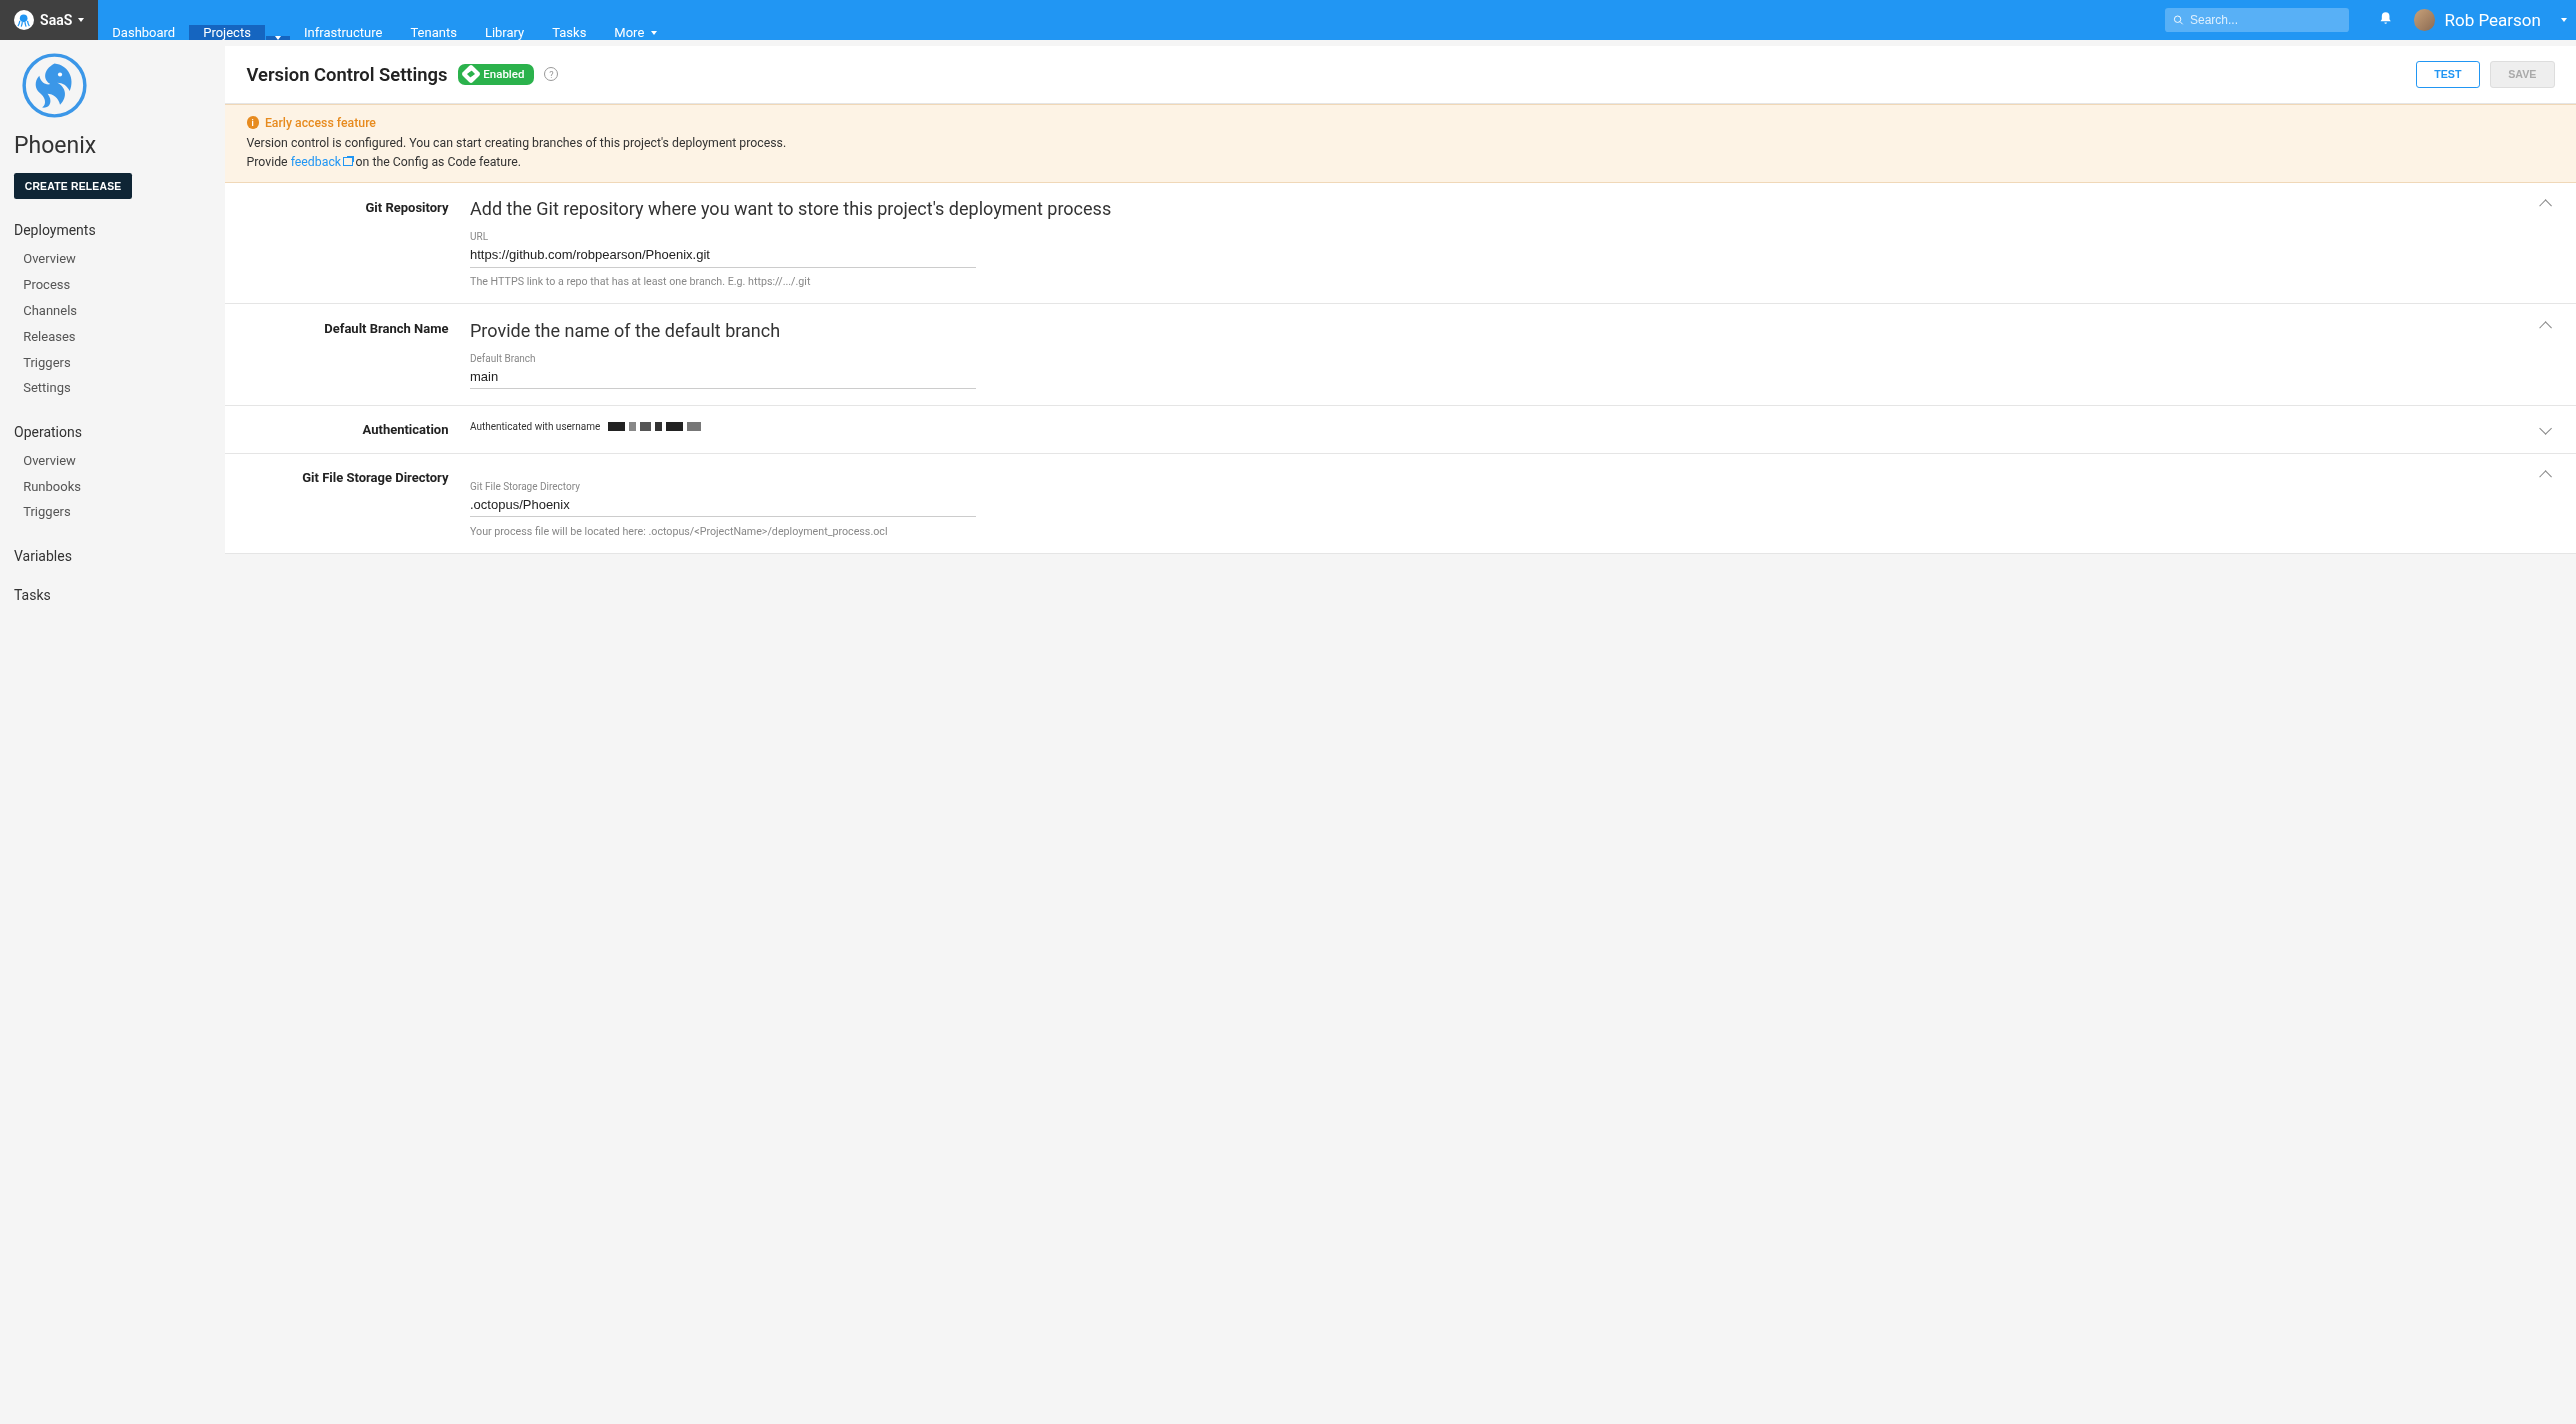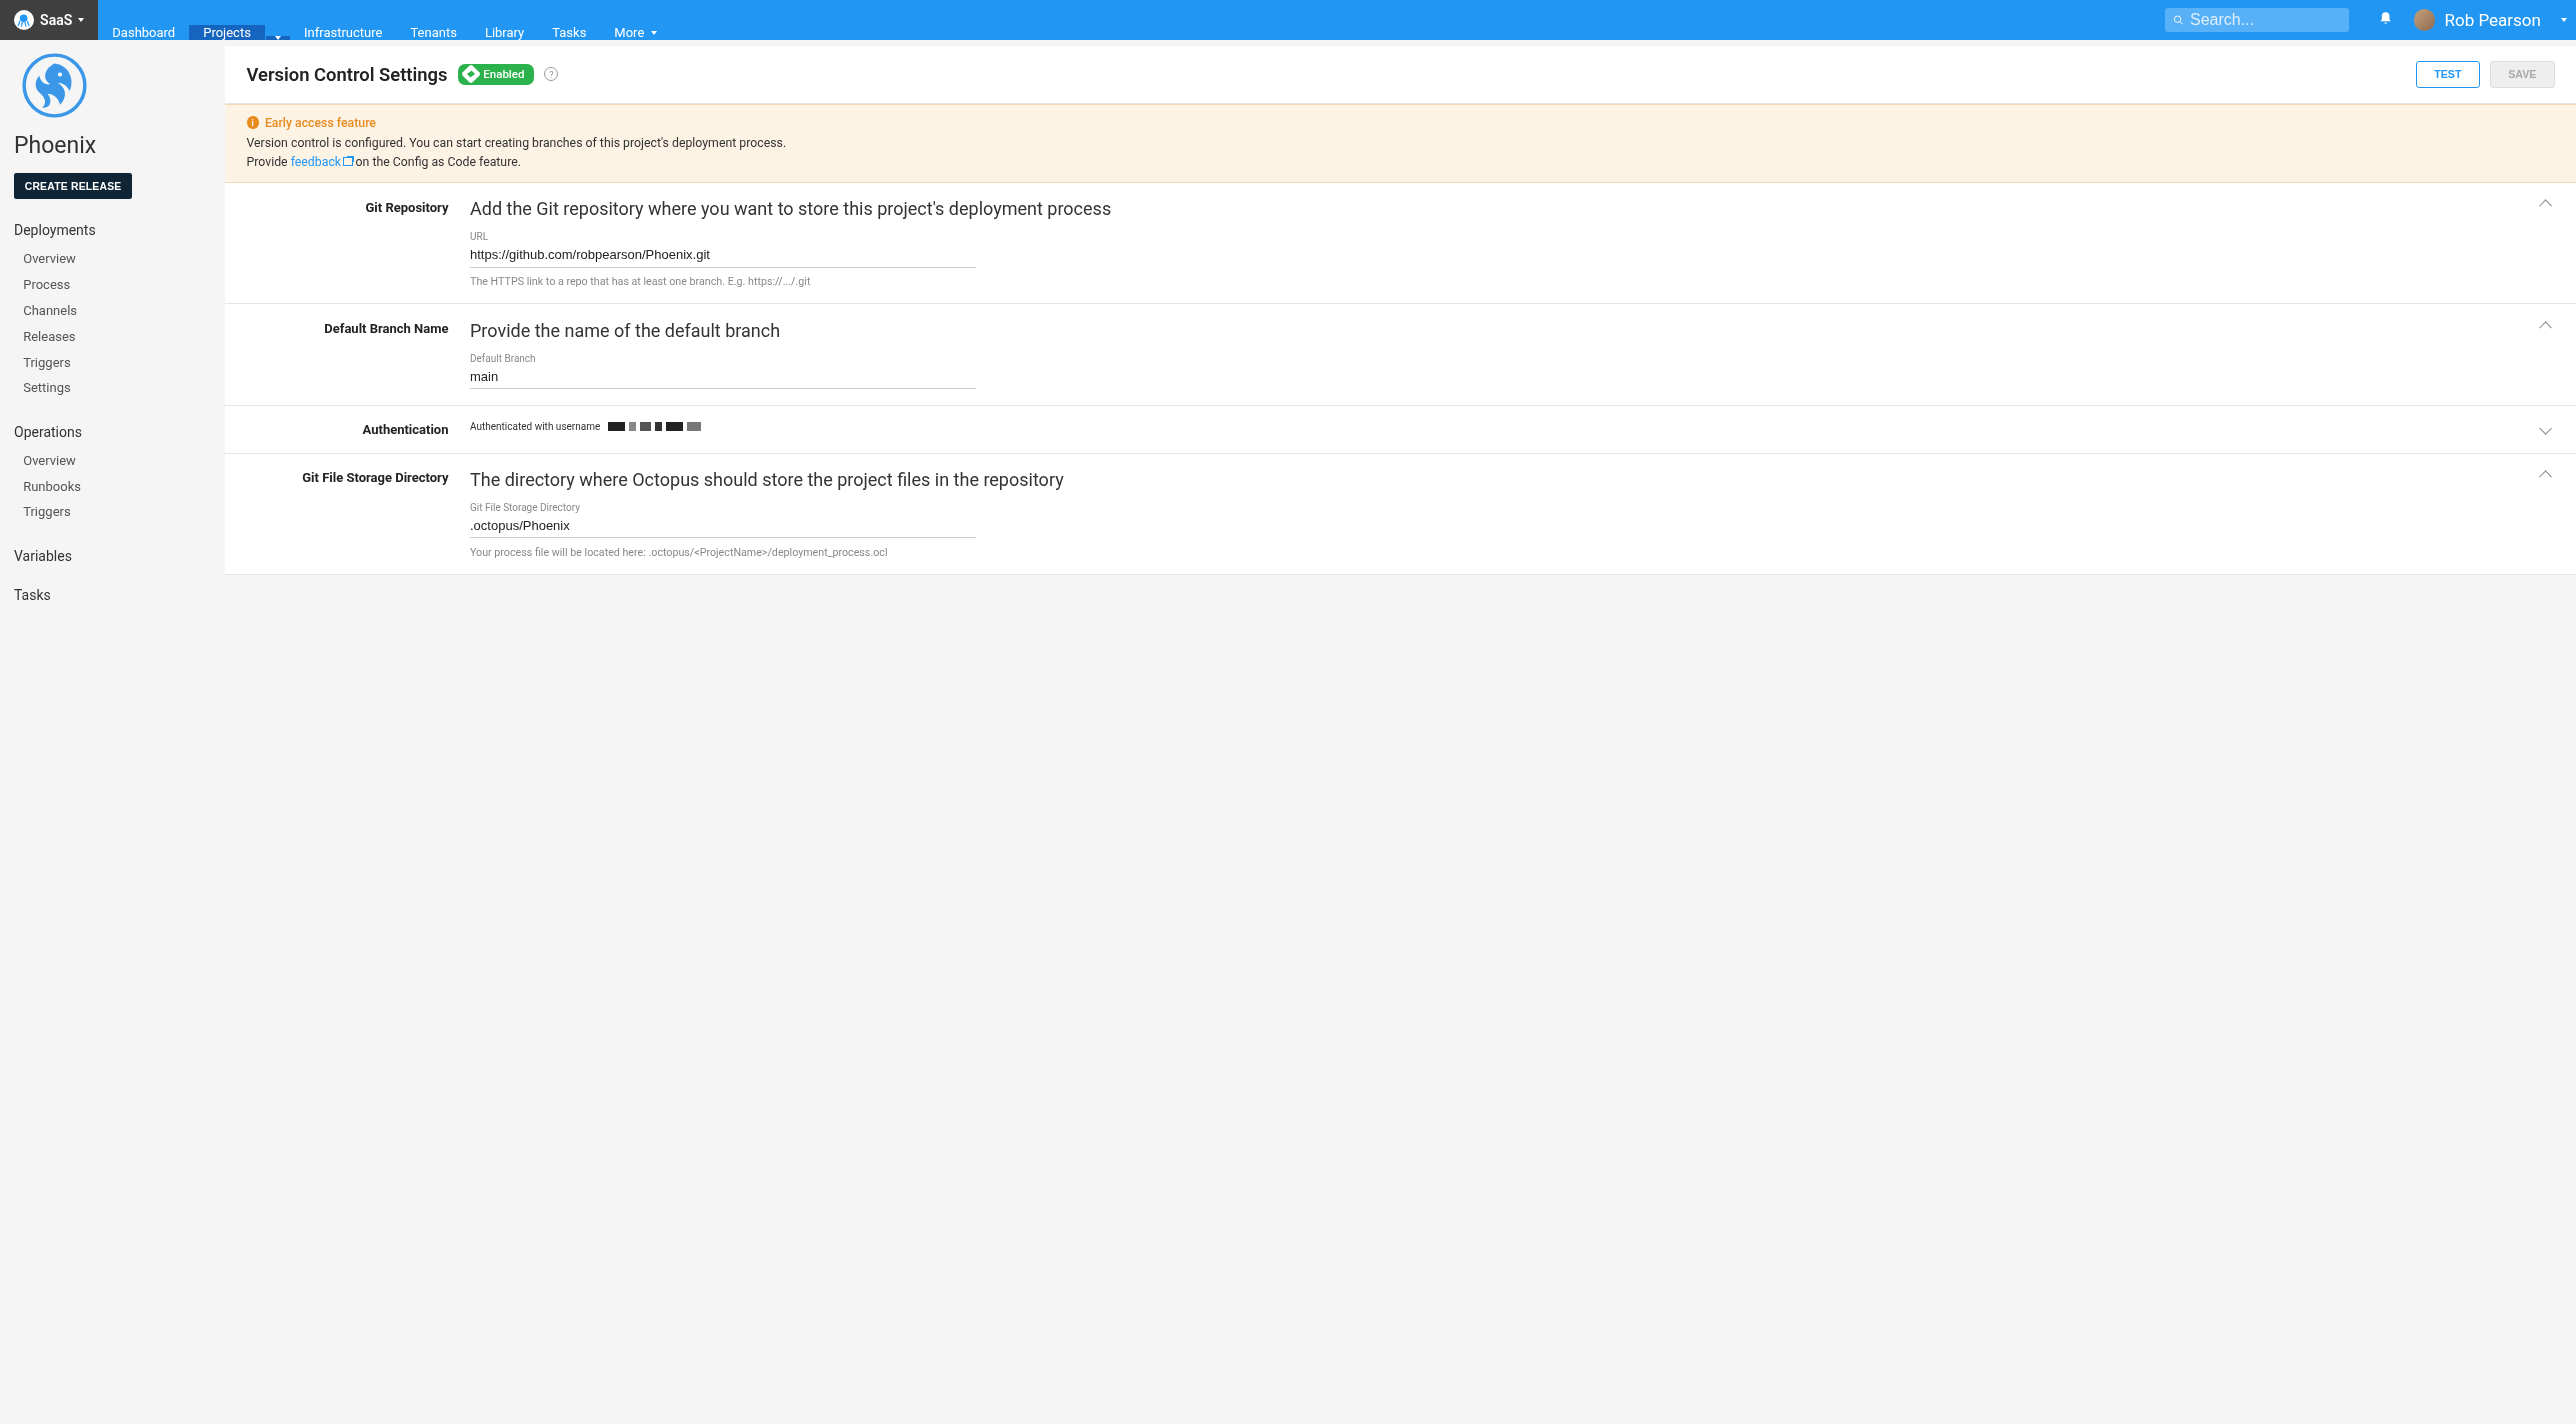--- a/index.html
+++ b/index.html
@@ -11,21 +11,21 @@
 .brand-logo { width: 20px; height: 20px; background: #fff; border-radius: 50%; display: flex; align-items: center; justify-content: center; }
 .brand-logo svg { width: 15.3px; height: 15.3px; }
 .nav-items { display: flex; align-items: flex-end; height: 40px; }
 .nav-item { display: flex; align-items: center; padding: 0 14px; font-size: 13px; cursor: pointer; color: #fff; }
 .nav-item.active { background: #1565c0; }
 .nav-divider { width: 0.8px; background: rgba(255,255,255,0.3); margin: 7.7px 0; }
 .nav-caret { display: flex; align-items: center; padding: 0 9.2px; cursor: pointer; background: #1565c0; }
 .nav-caret.plain { background: transparent; }
 .nav-spacer { flex: 1; }
 .search-box { display: flex; align-items: center; background: rgba(255,255,255,0.25); border-radius: 3.1px; height: 24.5px; width: 184px; padding: 0 7.7px; gap: 6.1px; margin-right: 15.3px; }
-.search-box input { background: transparent; border: none; outline: none; color: #0f172a; font-size: 16px; width: 100%; }
+.search-box input { background: transparent; border: none; outline: none; color: #0f172a; font-size: 12px; width: 100%; }
 .search-box input::placeholder { color: rgba(255,255,255,0.8); }
 .bell { padding: 0 14px; cursor: pointer; }
 .user { display: flex; align-items: center; gap: 9.2px; padding: 0 10.7px 0 6.1px; cursor: pointer; }
 .avatar { width: 21.5px; height: 21.5px; border-radius: 50%; background: linear-gradient(135deg,#c9a27a,#8a6a52); }
 .user-name { font-size: 17px; }
 .caret-down { width: 0; height: 0; border-left: 3.8px solid transparent; border-right: 3.8px solid transparent; border-top: 4.6px solid #fff; }
 
 
 .layout { display: flex; }
 .sidebar { width: 225px; padding: 10.7px 14px 23px; }
@@ -239,21 +239,20 @@
         </div>
       </div>
       <div class="section-toggle">
           <span class="chev down"></span>
         </div>
     </div>
 
     <div class="section">
       <div class="section-label">Git File Storage Directory</div>
       <div class="section-body">
-        <div class="section-desc">The directory where Octopus should store the project files in the repository</div>
         <div class="field">
           <div class="field-label">Git File Storage Directory</div>
           <input class="field-input" value=".octopus/Phoenix" style="">
           <div class="field-help">Your process file will be located here: .octopus/&lt;ProjectName&gt;/deployment_process.ocl</div>
         </div>
       </div>
       <div class="section-toggle">
           <span class="chev"></span>
         </div>
     </div>

